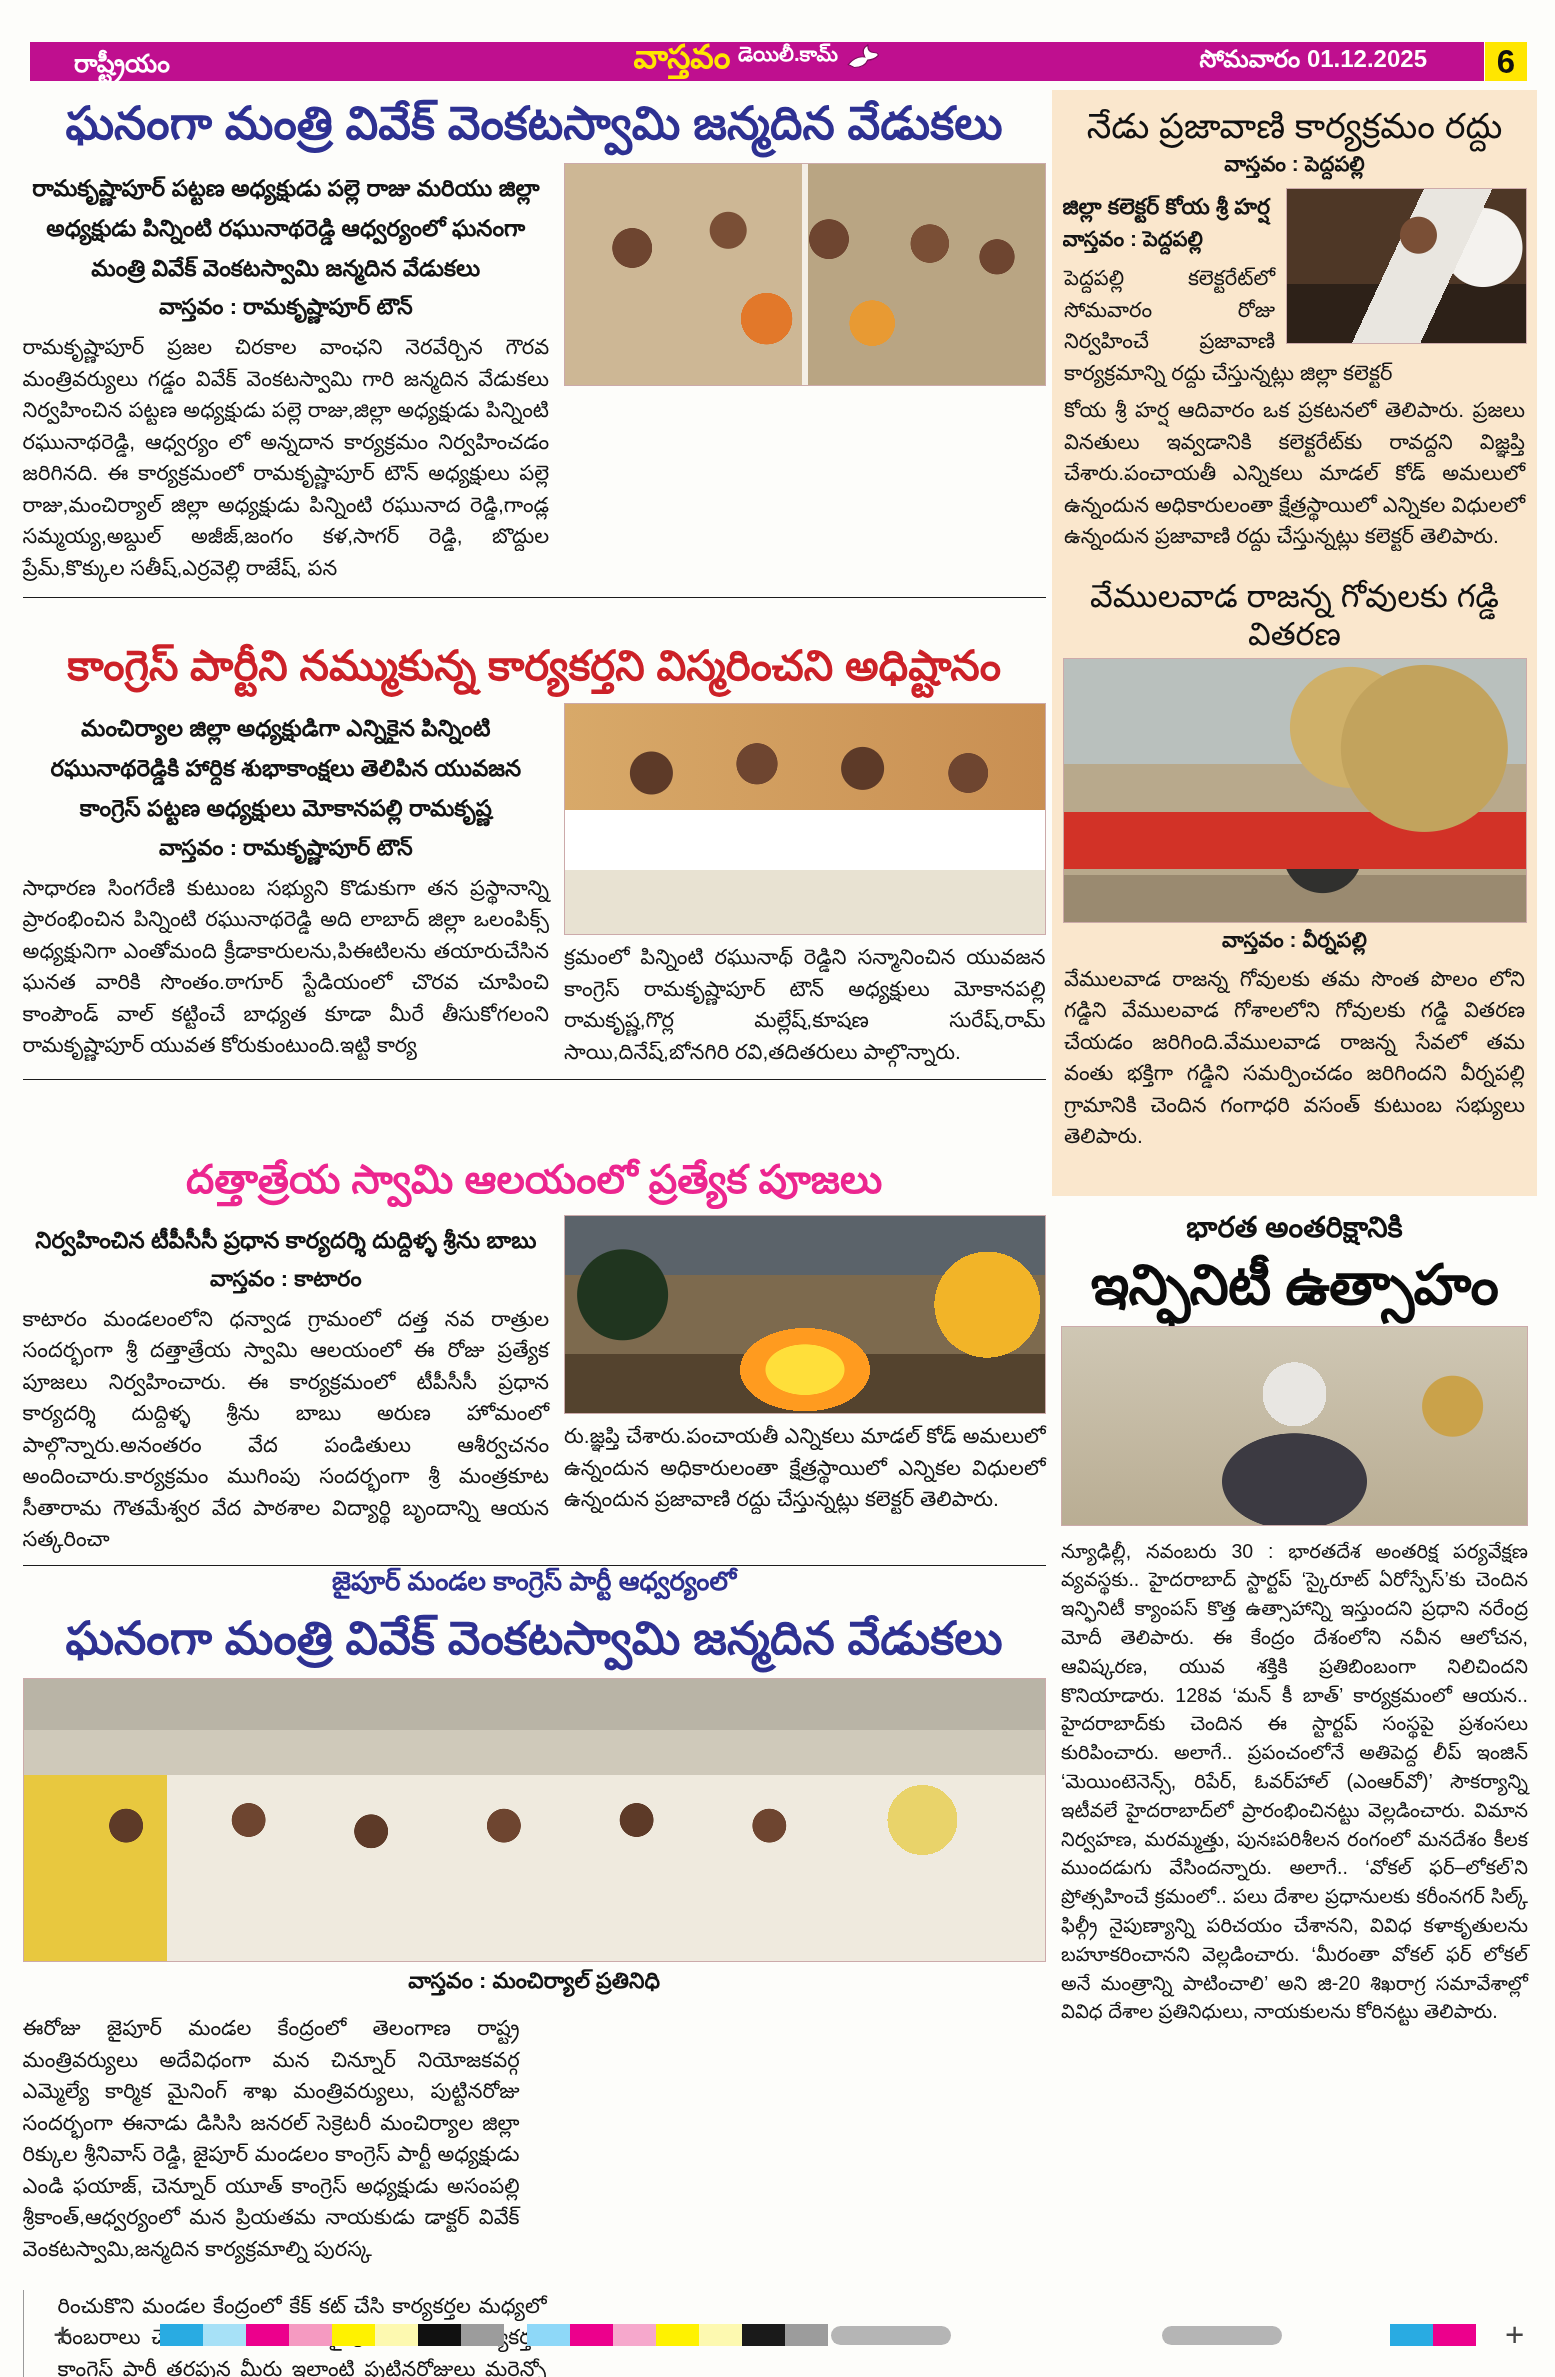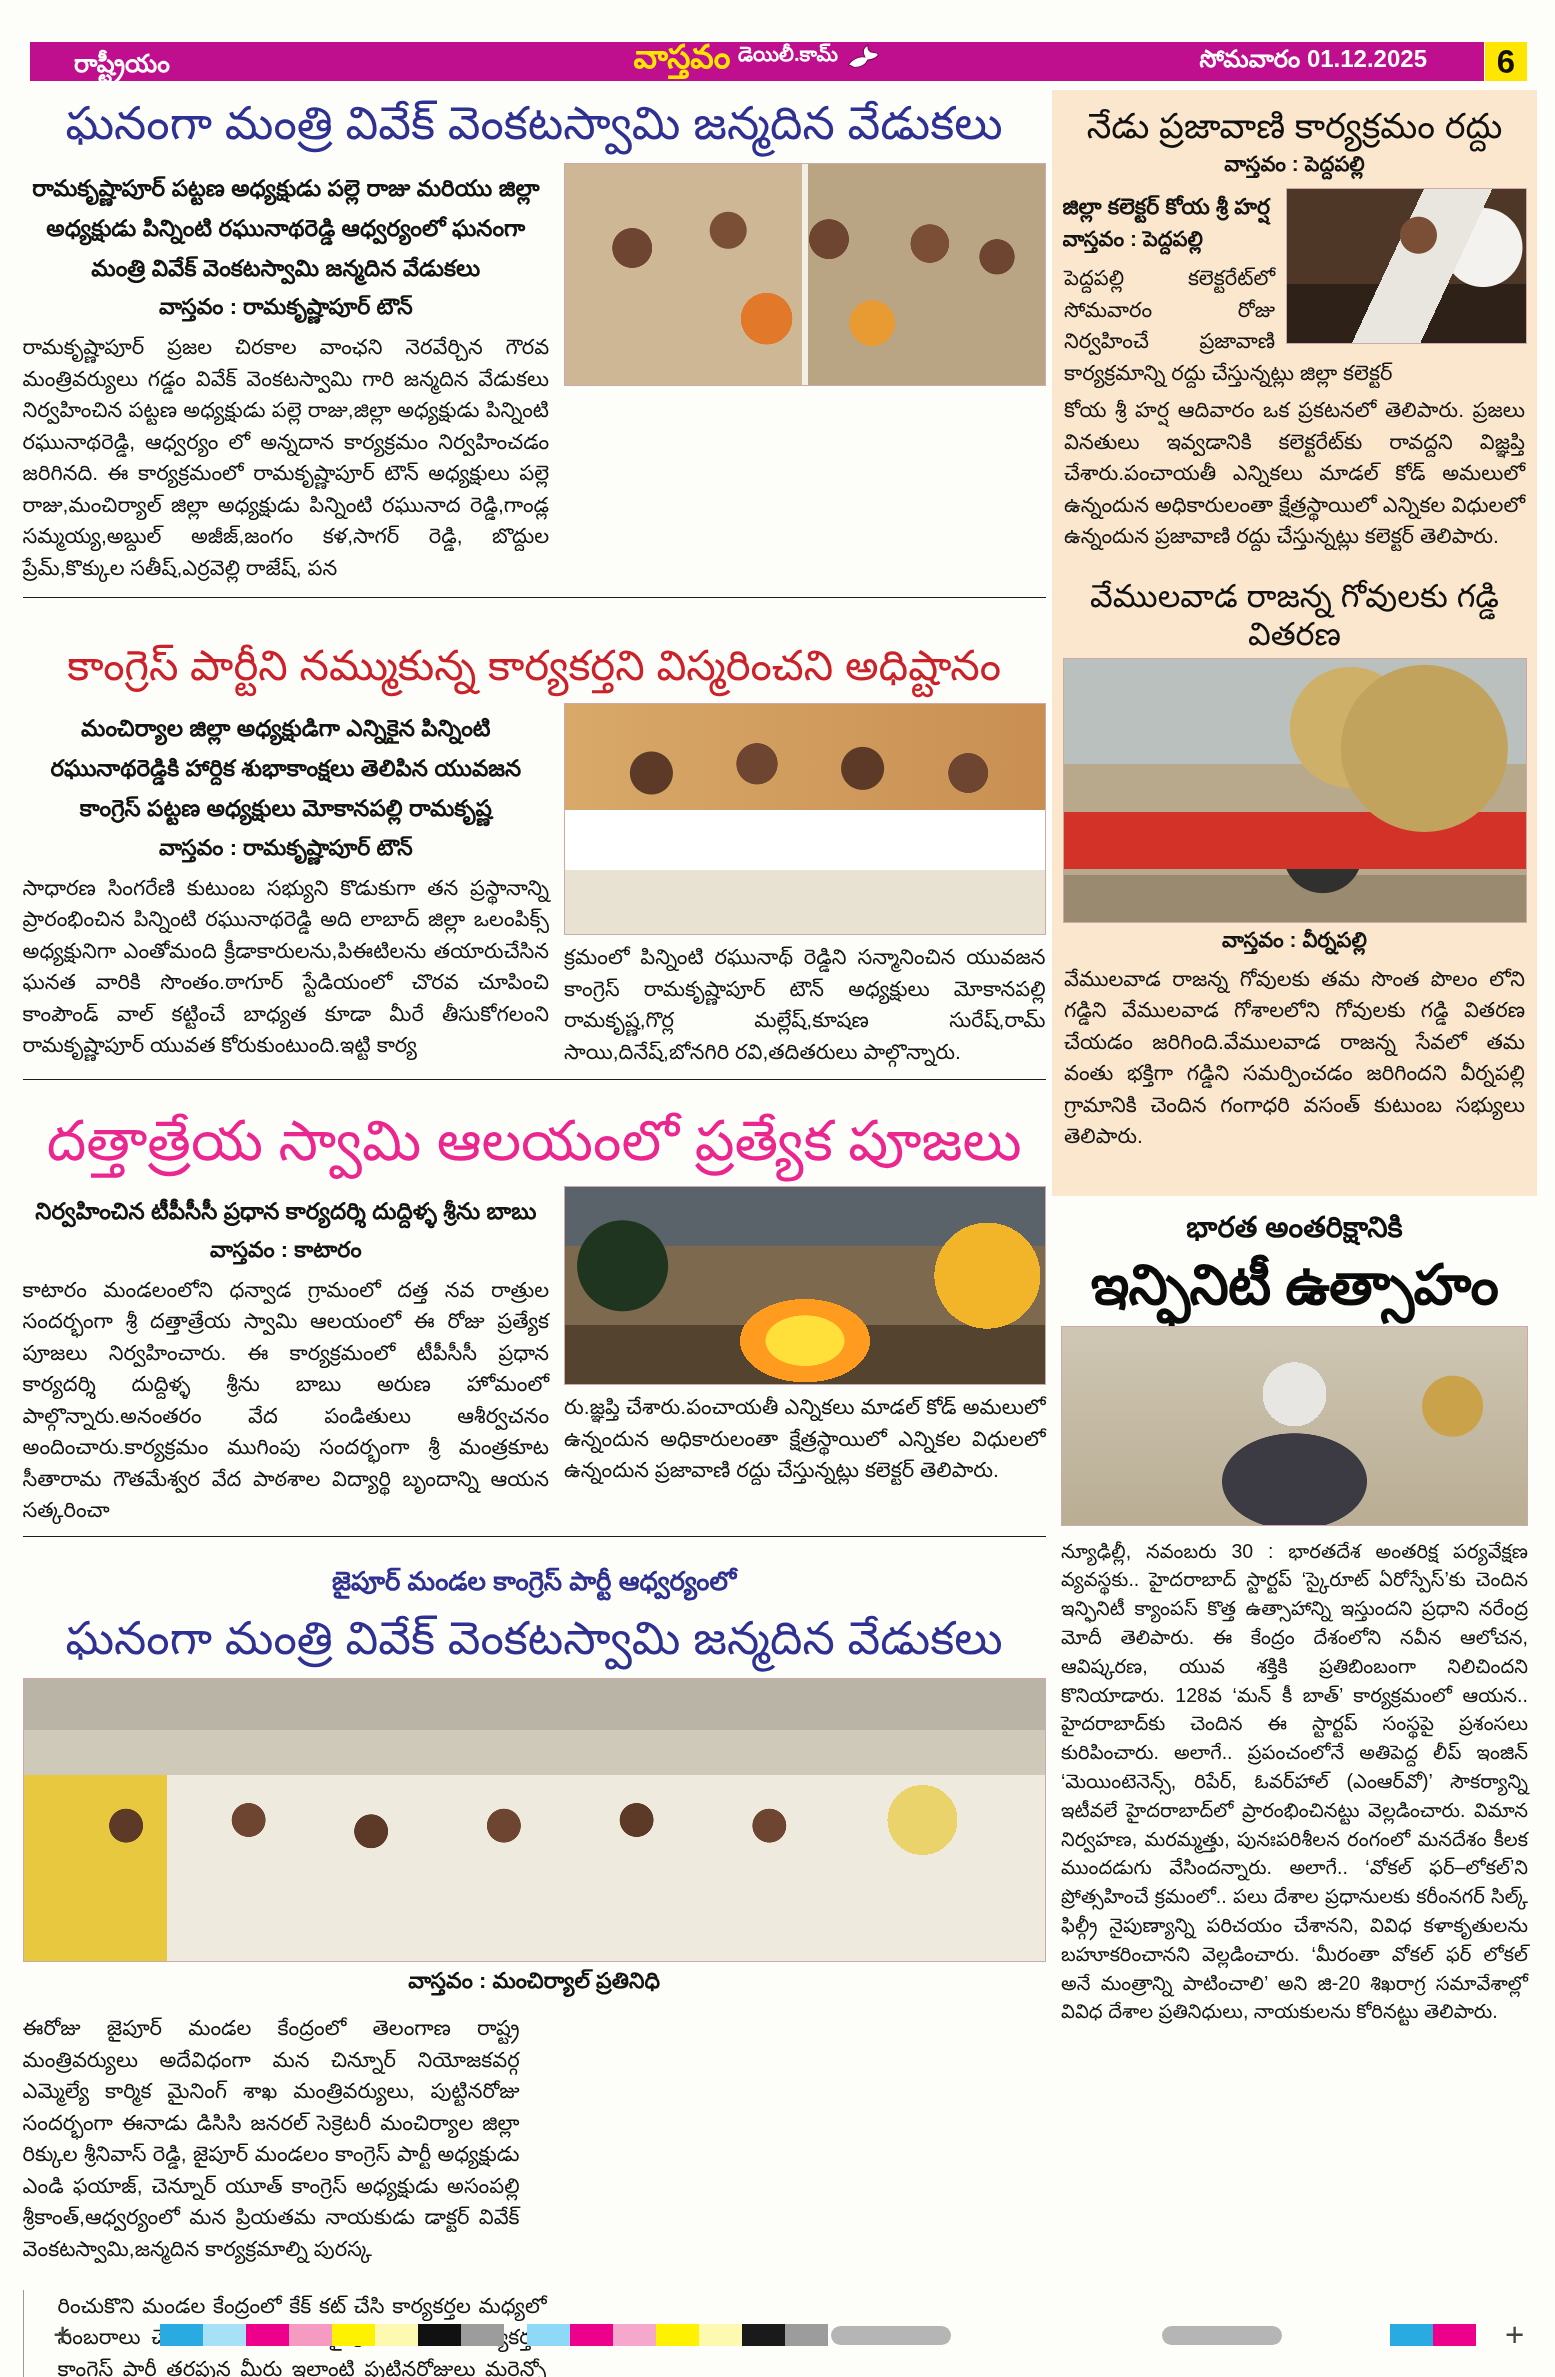--- a/index.html
+++ b/index.html
@@ -18,24 +18,24 @@
   .brand{color:#ffe600;font-size:33px;font-weight:bold;line-height:1;}
   .brand-suffix{color:#fff;font-size:20.3px;font-weight:bold;}
   .dove{width:35px;height:30px;}
   .topbar .date{margin-left:auto;margin-right:57px;font-size:24px;font-weight:bold;}
   .pagenum{
     position:absolute;left:1485px;top:42px;width:42px;height:39px;background:#ffe600;
     display:flex;align-items:center;justify-content:center;font-size:33px;font-weight:bold;color:#111;
   }
   
   .article{position:absolute;left:22.6px;width:1023px;}
-  .hl{margin:0;text-align:center;font-weight:normal;line-height:1.2;}
+  .hl{margin:0;text-align:center;font-weight:bold;line-height:1.2;}
   .hl.blue{color:#2e3192;font-size:46px;}
   .hl.red{color:#cc2128;font-size:42px;}
-  .hl.pink{color:#ec268f;font-size:56px;}
+  .hl.pink{color:#ec268f;font-size:40px;margin-top:48px;}
   .cols{display:flex;gap:15px;margin-top:12px;}
   .colL{width:527px;}
   .colR{width:482px;}
   .intro{font-size:23px;font-weight:bold;text-align:center;line-height:1.75;margin:4.5px 4.5px 3px;}
   .byline{font-size:22px;font-weight:bold;text-align:center;margin:6px 0;}
   .body{font-size:21px;line-height:1.5;text-align:justify;margin:6px 0 0;}
   .photo{width:100%;border:0.8px solid #caa;box-sizing:border-box;position:relative;overflow:hidden;}
   .rule{border:none;border-top:1.5px solid #1c1c1c;margin:0;}
   
   .photo-a1{height:223px;background:

